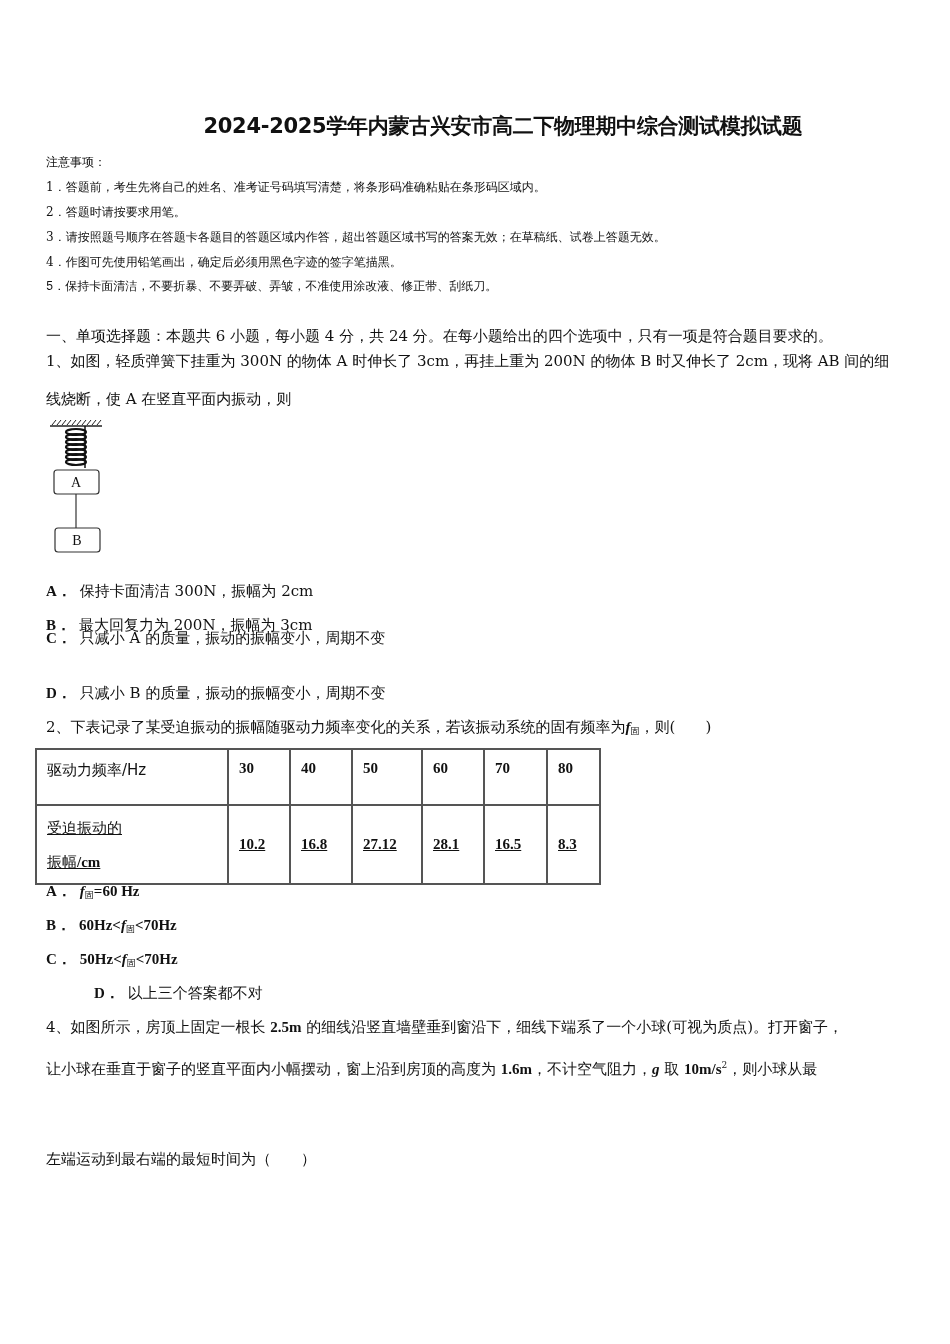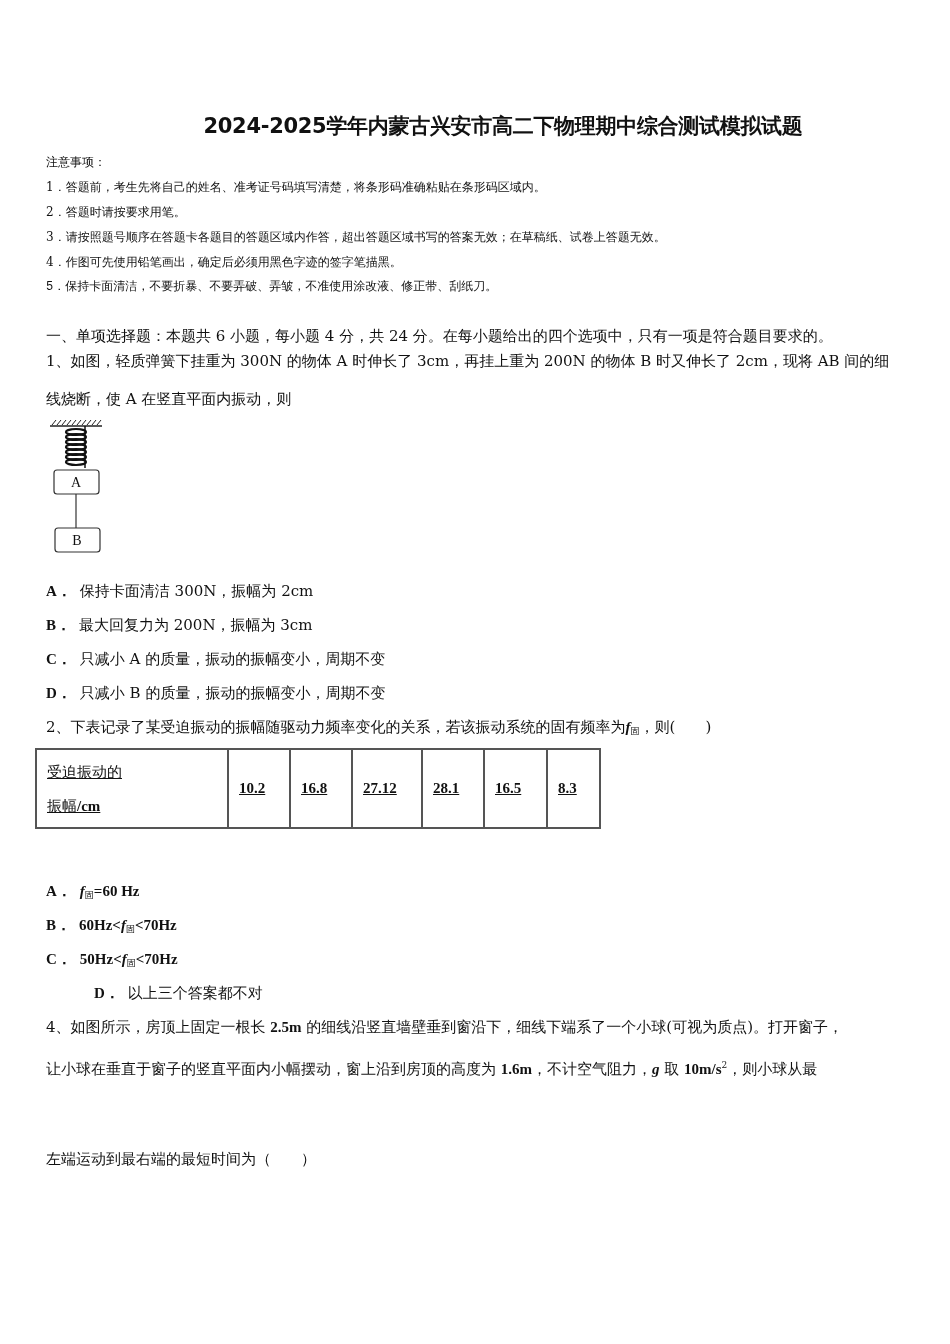--- a/index.html
+++ b/index.html
@@ -96,33 +96,42 @@
     <text x="33" y="125" text-anchor="middle" font-family="Liberation Serif, serif" font-size="14" fill="#111">B</text>
   </svg>
 </div>
 
 <div class="abs line" style="top:581px;">
   <span class="opt-key">A．</span><span>保持卡面清洁 300N，振幅为 2cm</span>
 </div>
 <div class="abs line" style="top:615px;">
   <span class="opt-key">B．</span><span>最大回复力为 200N，振幅为 3cm</span>
 </div>
-<div class="abs line" style="top:649px;">
+<div class="abs line" style="top:628px;">
   <span class="opt-key">C．</span><span>只减小 A 的质量，振动的振幅变小，周期不变</span>
 </div>
 <div class="abs line" style="top:683px;">
   <span class="opt-key">D．</span><span>只减小 B 的质量，振动的振幅变小，周期不变</span>
 </div>
 
 <div class="abs line" style="top:717px;">
   <span>2、下表记录了某受迫振动的振幅随驱动力频率变化的关系，若该振动系统的固有频率为</span><span class="ital">f</span><span class="sub">固</span><span>，则(　　)</span>
 </div>
 
 <table class="data">
   <tbody>
+      <tr class="r1">
+    <td class="c0 lab" style="line-height:20px;">驱动力频率/Hz</td>
+    <td class="c1">30</td>
+    <td class="c2">40</td>
+    <td class="c3">50</td>
+    <td class="c4">60</td>
+    <td class="c5">70</td>
+    <td class="c6">80</td>
+  </tr>
   <tr class="r2">
     <td class="c0 lab">
       <div class="cn">受迫振动的</div>
       <div><span class="cn">振幅</span><span class="en">/cm</span></div>
     </td>
     <td class="c1">10.2</td>
     <td class="c2">16.8</td>
     <td class="c3">27.12</td>
     <td class="c4">28.1</td>
     <td class="c5">16.5</td>

